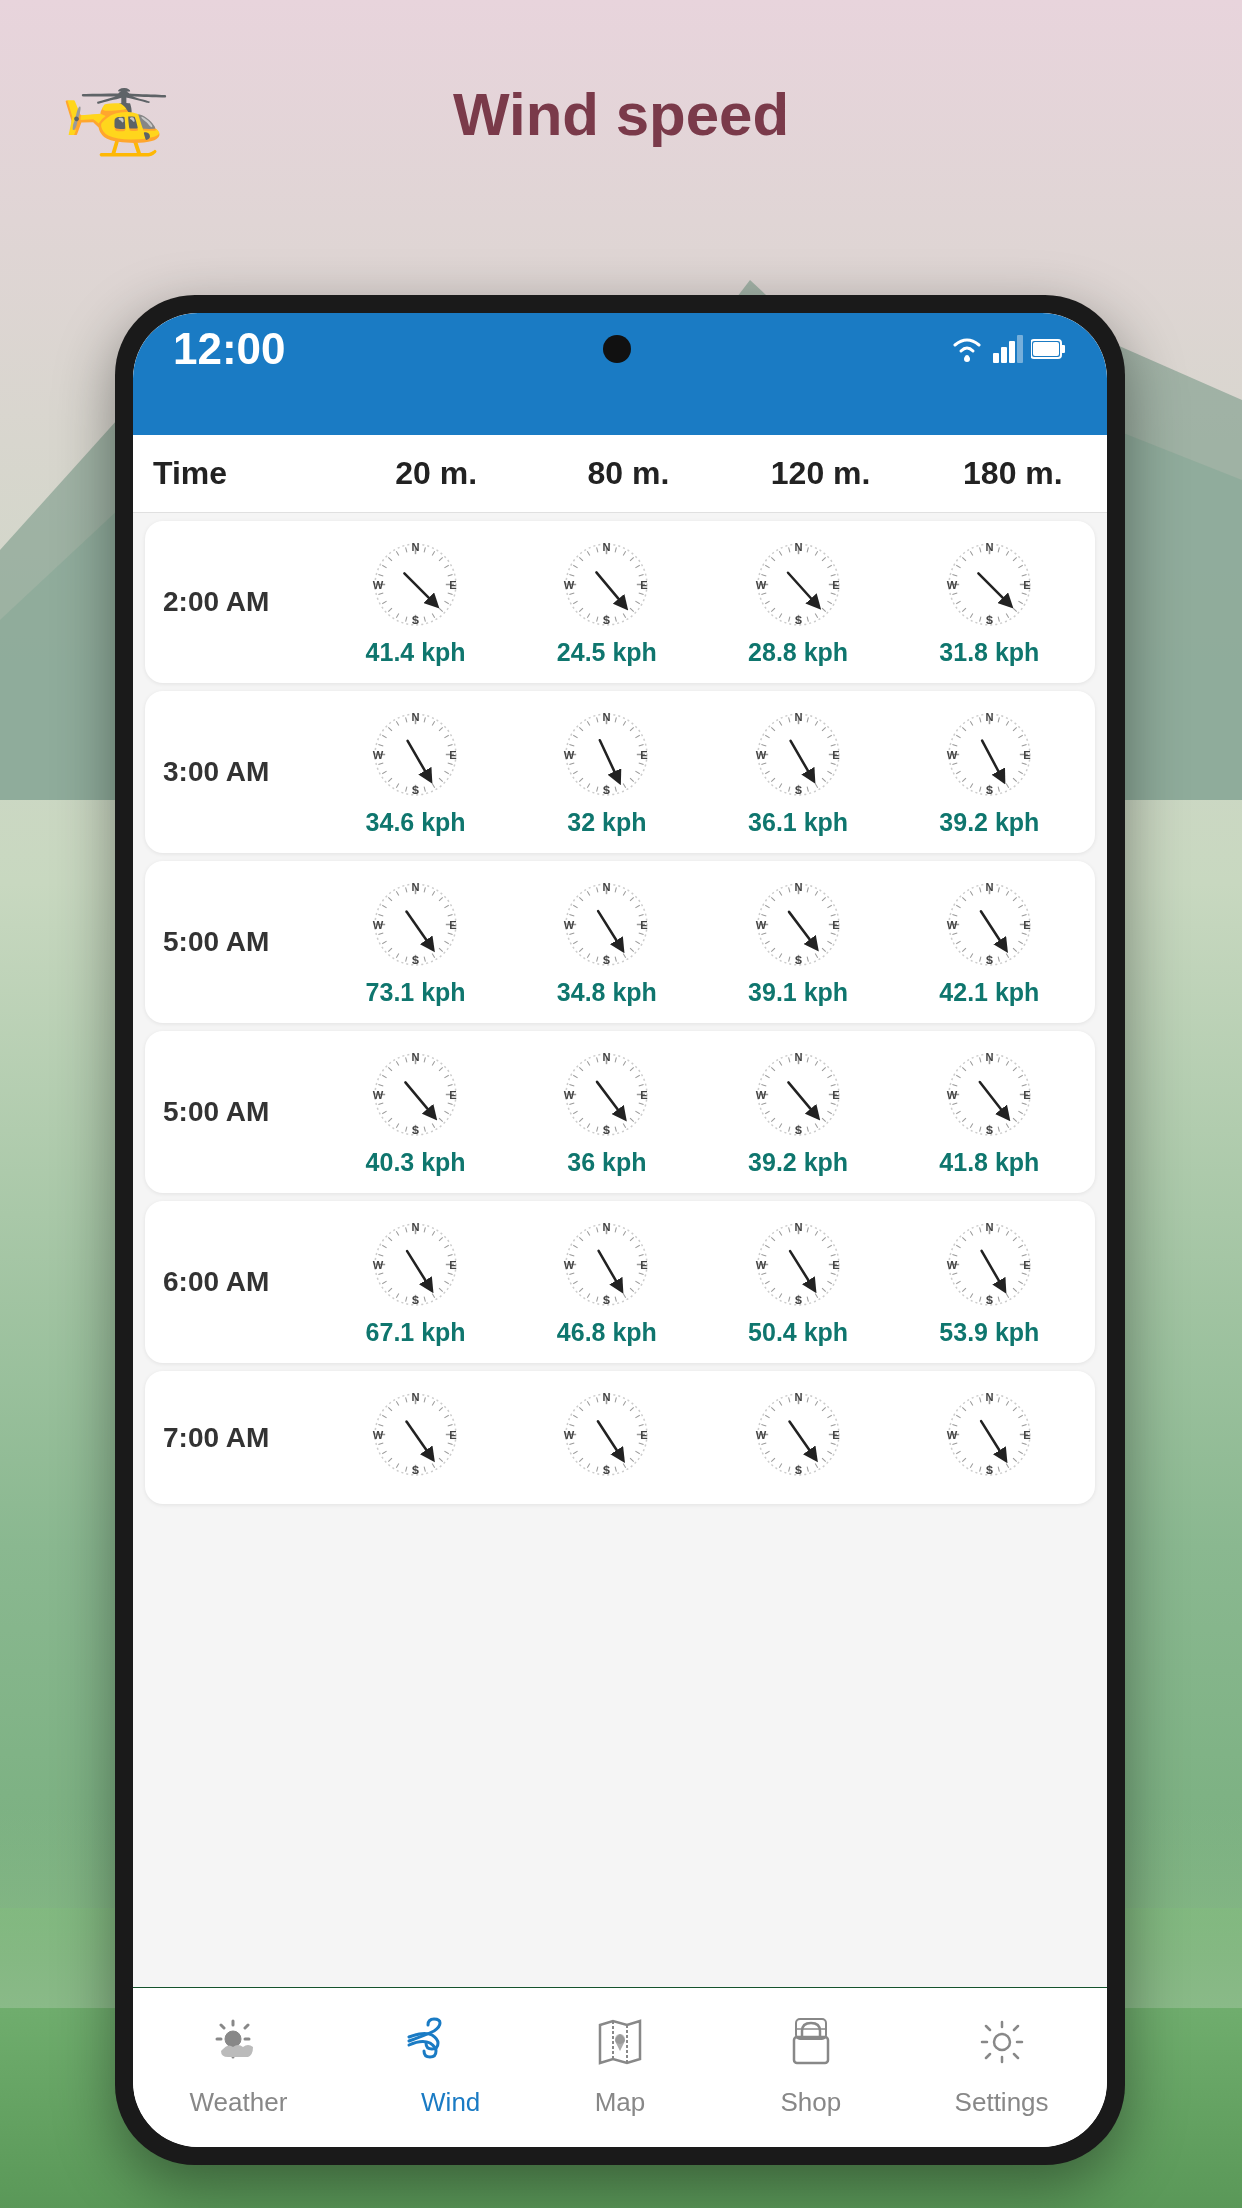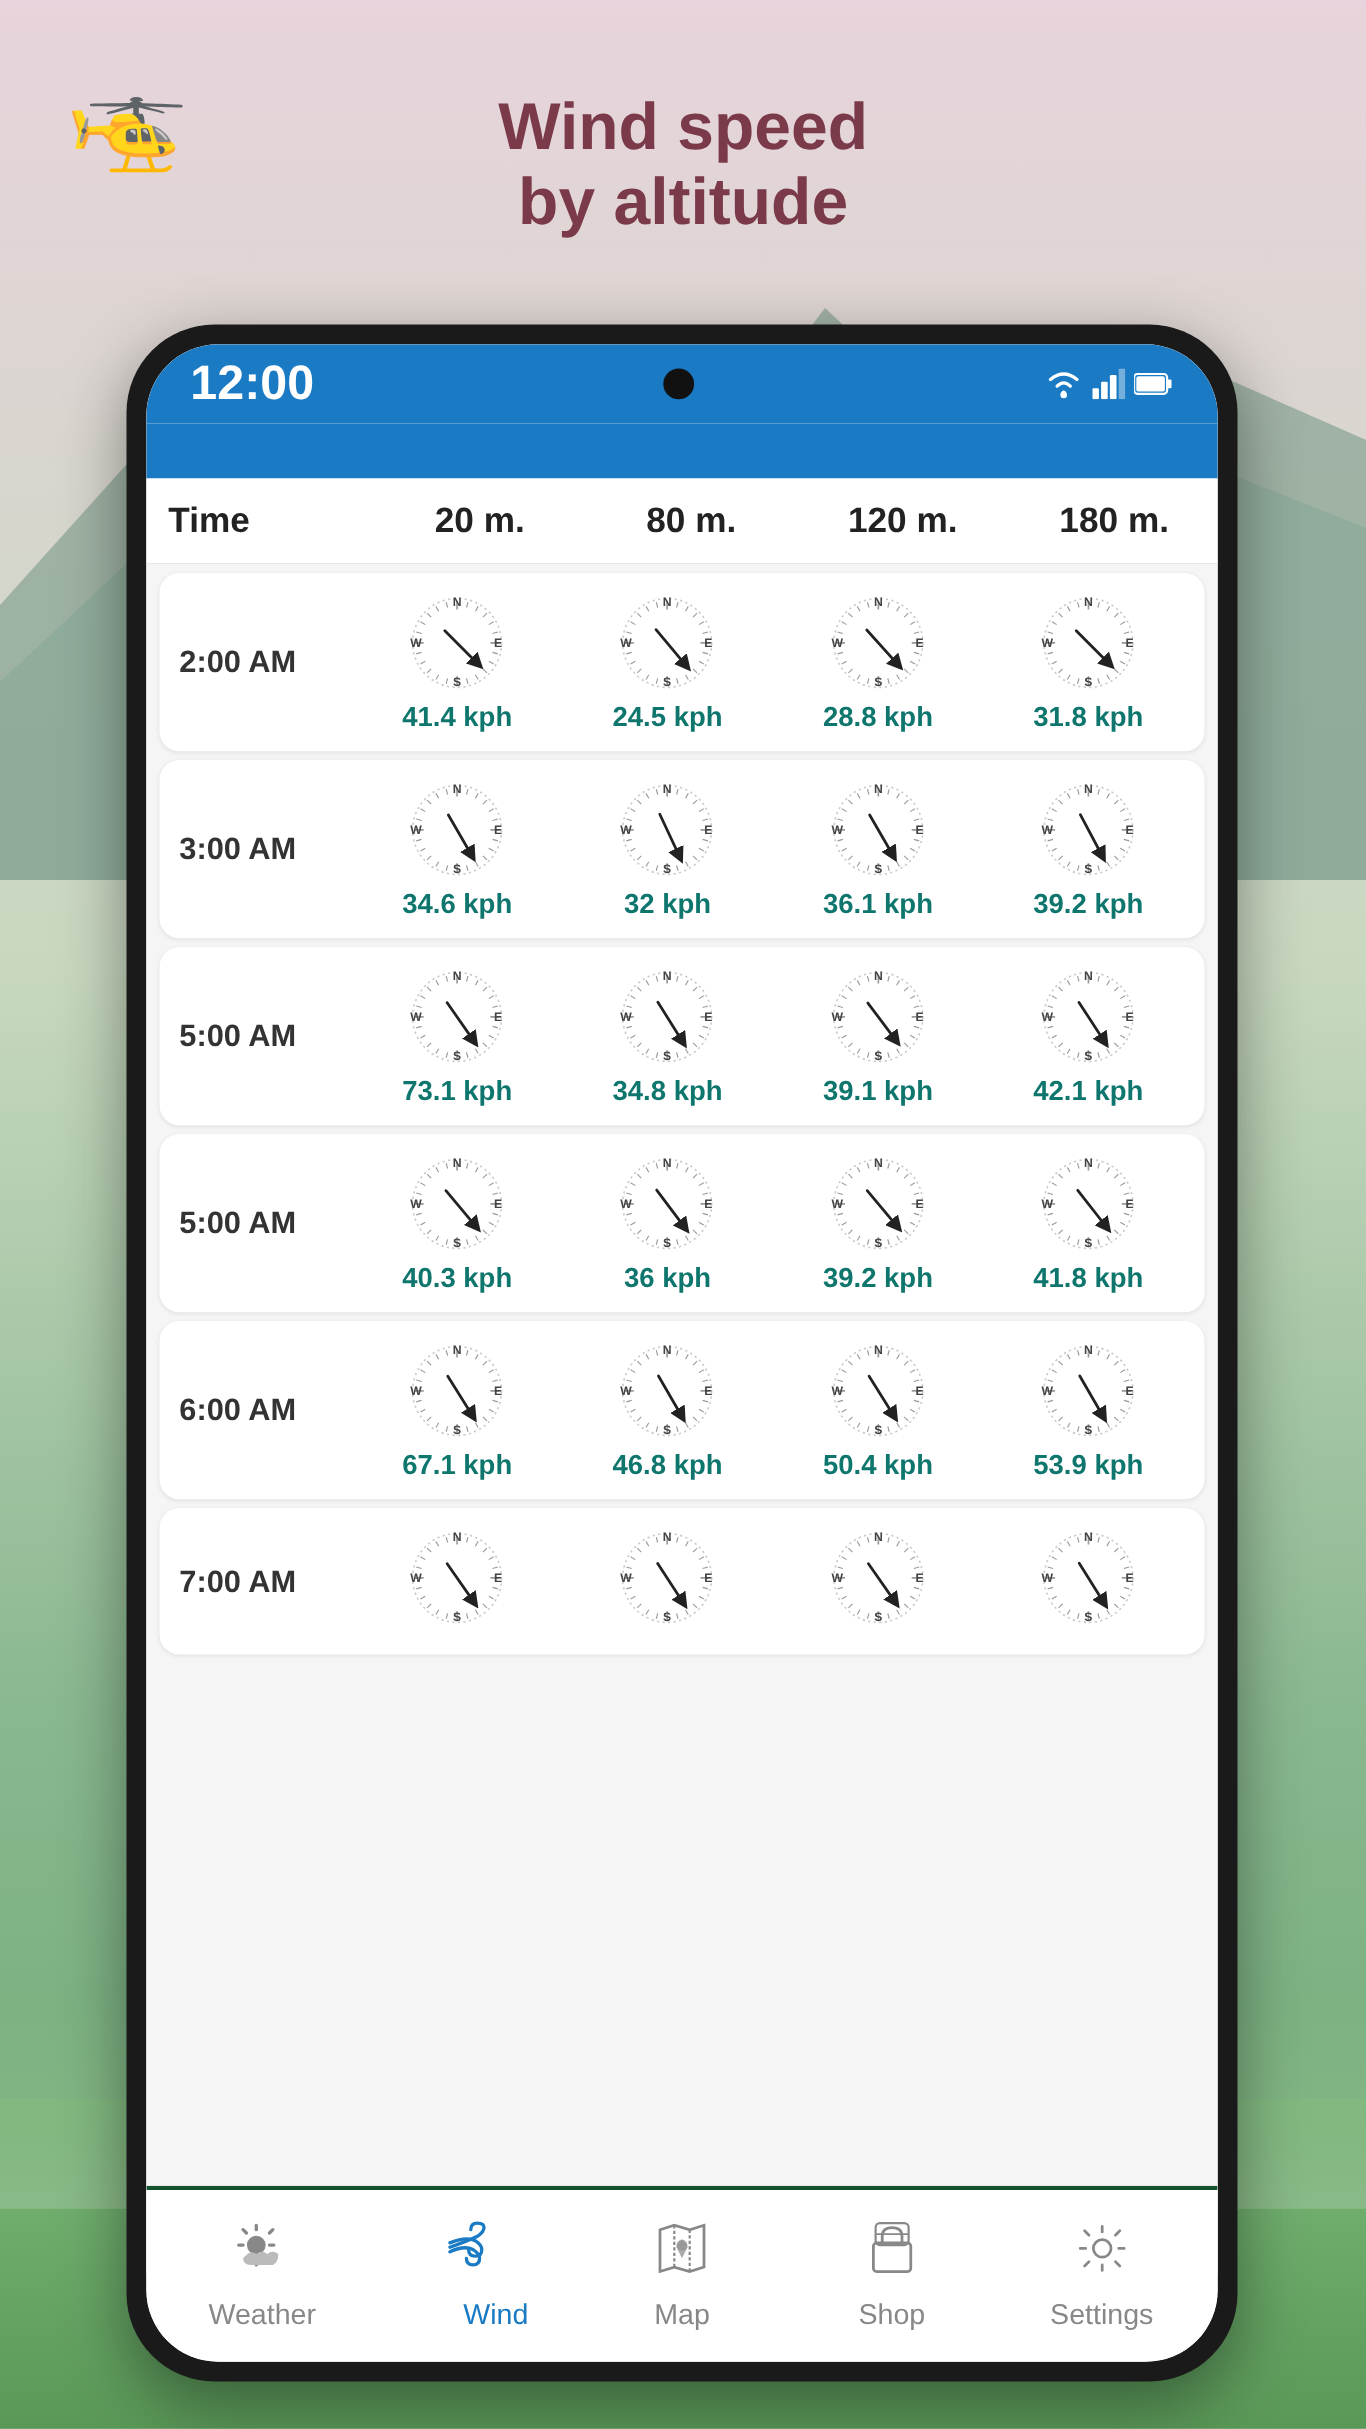--- a/index.html
+++ b/index.html
@@ -185,21 +185,21 @@
     }
 
     
     .bottom-nav {
       position: absolute;
       bottom: 0;
       left: 0;
       right: 0;
       height: 160px;
       background: white;
-      border-top: 4px solid #14532d;
+      border-top: 1px solid #14532d;
       display: flex;
       align-items: center;
       justify-content: space-around;
       padding: 0 10px;
       border-radius: 0 0 65px 65px;
     }
     .nav-item {
       display: flex;
       flex-direction: column;
       align-items: center;
@@ -259,21 +259,20 @@
 </svg>
 
 <div class="grass"></div>
 <div class="grass-detail"></div>
 
 <div class="drone">🚁</div>
 
 <div class="title-area">
   <div class="title-text">
     <span>Wind speed</span><br>
-    <span>by altitude</span>
   </div>
 </div>
 
 <div class="phone-frame">
   <div class="phone-screen">
 
     <div class="status-bar">
       <span class="status-time">12:00</span>
       <div class="status-camera"></div>
       <div class="status-icons">

